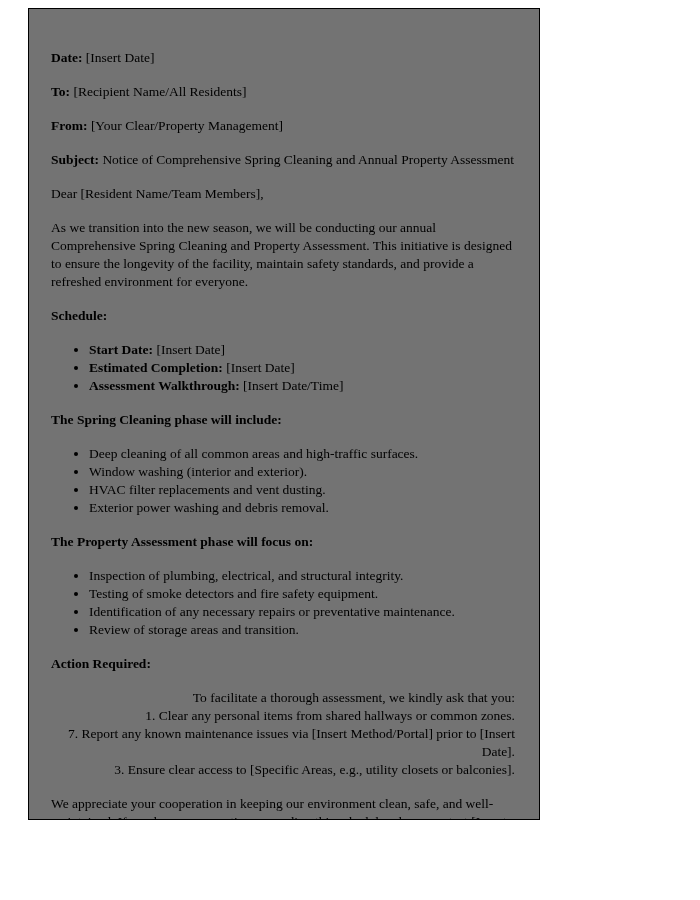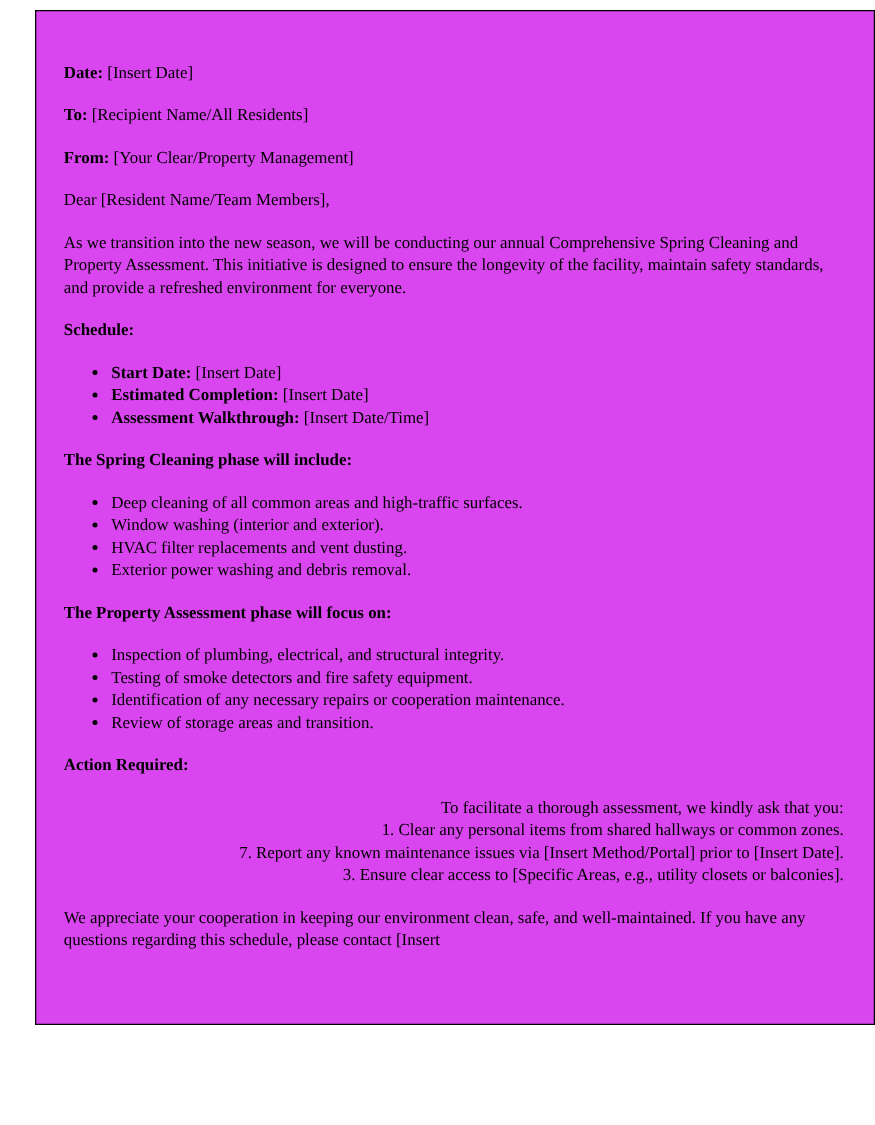--- a/index.html
+++ b/index.html
@@ -9,24 +9,24 @@
     height: 900px;
     background: #ffffff;
     position: relative;
     font-family: "Liberation Serif", serif;
     color: #000000;
   }
   .page-frame {
     position: absolute;
     left: 28px;
     top: 8px;
-    width: 672px;
+    width: 512px;
     height: 812px;
     border: 1px solid #000000;
-    background: #d946ef;
+    background: #737373;
     overflow: hidden;
   }
   .letter {
     padding: 40px 24px 0 22px;
     font-size: 13.5px;
     line-height: 18px;
   }
   .para { margin: 0 0 16px 0; }
   .bold { font-weight: bold; }
   ul.bullets {
@@ -43,20 +43,21 @@
 
 <div class="page-frame">
   <div class="letter">
 
     <p class="para"><strong class="bold">Date:</strong><span> [Insert Date]</span></p>
 
     <p class="para"><strong class="bold">To:</strong><span> [Recipient Name/All Residents]</span></p>
 
     <p class="para"><strong class="bold">From:</strong><span> [Your Clear/Property Management]</span></p>
 
+    <p class="para"><strong class="bold">Subject:</strong><span> Notice of Comprehensive Spring Cleaning and Annual Property Assessment</span></p>
 
     <p class="para">Dear [Resident Name/Team Members],</p>
 
     <p class="para">As we transition into the new season, we will be conducting our annual Comprehensive Spring Cleaning and Property Assessment. This initiative is designed to ensure the longevity of the facility, maintain safety standards, and provide a refreshed environment for everyone.</p>
 
     <p class="para bold">Schedule:</p>
 
     <ul class="bullets">
       <li><strong class="bold">Start Date:</strong><span> [Insert Date]</span></li>
       <li><strong class="bold">Estimated Completion:</strong><span> [Insert Date]</span></li>
@@ -70,21 +71,21 @@
       <li>Window washing (interior and exterior).</li>
       <li>HVAC filter replacements and vent dusting.</li>
       <li>Exterior power washing and debris removal.</li>
     </ul>
 
     <p class="para bold">The Property Assessment phase will focus on:</p>
 
     <ul class="bullets">
       <li>Inspection of plumbing, electrical, and structural integrity.</li>
       <li>Testing of smoke detectors and fire safety equipment.</li>
-      <li>Identification of any necessary repairs or cooperation maintenance.</li>
+      <li>Identification of any necessary repairs or preventative maintenance.</li>
       <li>Review of storage areas and transition.</li>
     </ul>
 
     <p class="para bold">Action Required:</p>
 
     <div class="action-block">
       <div>To facilitate a thorough assessment, we kindly ask that you:</div>
       <div>1. Clear any personal items from shared hallways or common zones.</div>
       <div>7. Report any known maintenance issues via [Insert Method/Portal] prior to [Insert Date].</div>
       <div>3. Ensure clear access to [Specific Areas, e.g., utility closets or balconies].</div>

